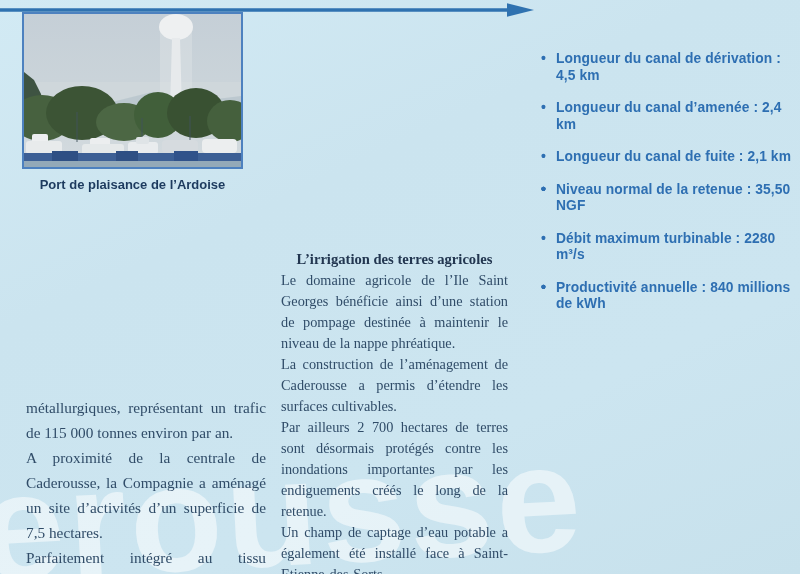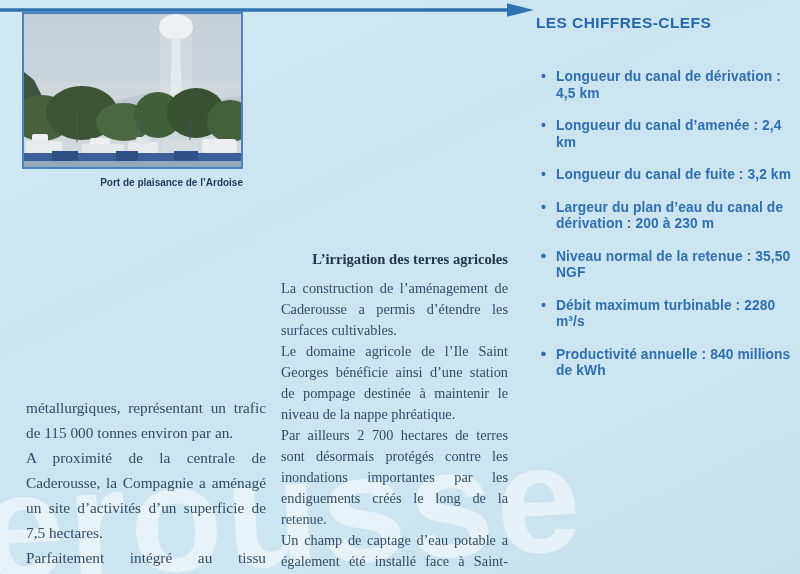--- a/index.html
+++ b/index.html
@@ -42,23 +42,23 @@
     border: 2px solid #4d81bf;
     box-sizing: border-box;
     background: #ccd6dc;
     z-index: 2;
   }
   .photo-frame svg { display: block; width: 100%; height: 100%; }
 
   .photo-caption {
     position: absolute; left: 22px; top: 177px;
     width: 221px;
-    text-align: right;
+    text-align: center;
     font-family: "Liberation Sans", sans-serif;
-    font-size: 10px;
+    font-size: 13px;
     font-weight: 600;
     color: #1c3a5e;
     z-index: 2;
   }
 
   
   .col { position: absolute; color: #304c68; text-align: justify; z-index: 2; }
   .col p { margin: 0; }
 
   .col-left {
@@ -68,25 +68,25 @@
     line-height: 25px;
   }
 
   .col-mid {
     left: 281px; top: 249px;
     width: 227px;
     font-size: 14.3px;
     line-height: 21px;
   }
   .col-mid .heading {
-    margin: 0 0 8px 0;
+    margin: 0 0 0 0;
     font-size: 14.6px;
     font-weight: bold;
     color: #223650;
-    text-align: right;
+    text-align: center;
   }
 
   
   .sidebar {
     position: absolute; left: 536px; top: 14px;
     width: 260px;
     font-family: "Liberation Sans", sans-serif;
     z-index: 2;
   }
   .sidebar-title {
@@ -180,33 +180,32 @@
 <div class="photo-caption">Port de plaisance de l’Ardoise</div>
 
 <div class="col col-left">
   <p>métallurgiques, représentant un trafic de 115 000 tonnes environ par an.</p>
   <p>A proximité de la centrale de Caderousse, la Compagnie a aménagé un site d’activités d’un superficie de 7,5 hectares.</p>
   <p>Parfaitement intégré au tissu économique local, il s’adresse aux PME – PMI à vocation artisanale ou industrielle.</p>
 </div>
 
 <div class="col col-mid">
   <p class="heading">L’irrigation des terres agricoles</p>
+  <p>Le domaine agricole de l’Ile Saint Georges bénéficie ainsi d’une station de pompage destinée à maintenir le niveau de la nappe phréatique.</p>
   <p>La construction de l’aménagement de Caderousse a permis d’étendre les surfaces cultivables.</p>
-  <p>Le domaine agricole de l’Ile Saint Georges bénéficie ainsi d’une station de pompage destinée à maintenir le niveau de la nappe phréatique.</p>
   <p>Par ailleurs 2 700 hectares de terres sont désormais protégés contre les inondations importantes par les endiguements créés le long de la retenue.</p>
   <p>Un champ de captage d’eau potable a également été installé face à Saint-Etienne-des-Sorts.</p>
 </div>
 
 <div class="sidebar">
-  <div class="sidebar-title">LES CHIFFRES-CLEFS</div>
   <ul>
     <li><span class="dot">•</span><span>Longueur du canal de dérivation : 4,5 km</span></li>
     <li><span class="dot">•</span><span>Longueur du canal d’amenée : 2,4 km</span></li>
-    <li><span class="dot">•</span><span>Longueur du canal de fuite : 3,2 km</span></li>
-    <li><span class="dot">•</span><span>Largeur du plan d’eau du canal de dérivation : 200 à 230 m</span></li>
+    <li><span class="dot">•</span><span>Longueur du canal de fuite : 2,1 km</span></li>
+    <li><span class="dot">•</span></li>
     <li><span class="dot">•</span></li>
     <li><span class="dot">•</span></li>
     <li><span class="dot">•</span><span>Niveau normal de la retenue : 35,50 NGF</span></li>
     <li><span class="dot">•</span><span>Débit maximum turbinable : 2280 m³/s</span></li>
     <li><span class="dot">•</span></li>
     <li><span class="dot">•</span></li>
     <li><span class="dot">•</span><span>Productivité annuelle : 840 millions de kWh</span></li>
   </ul>
 </div>
 

